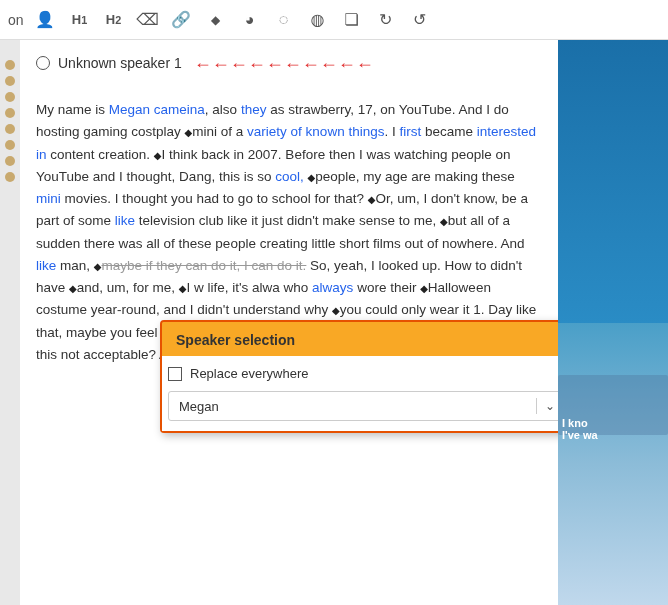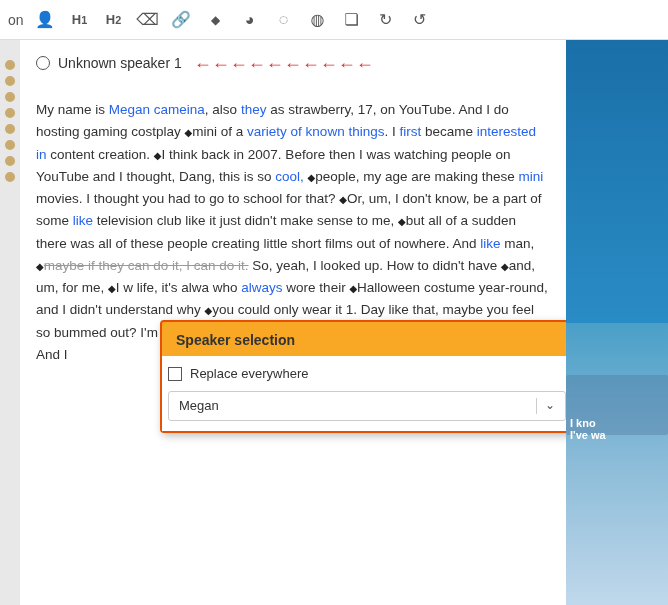--- a/index.html
+++ b/index.html
@@ -101,21 +101,21 @@
     .transcript .highlight-blue {
       color: #2563eb;
     }
     .transcript .diamond {
       color: #222;
       font-size: 10px;
     }
 
     
     .right-panel {
-      width: 102px;
+      width: 110px;
       background: #a3a3a3;
       position: relative;
       overflow: hidden;
     }
     .right-panel-img {
       width: 100%;
       height: 100%;
       background: linear-gradient(180deg, #1a6fa8 0%, #2a8cc5 40%, #a0c8e0 70%, #c0d8ec 100%);
       position: relative;
     }
@@ -167,20 +167,21 @@
       border: 1.5px solid #555;
       background: #fff;
       flex-shrink: 0;
     }
     .popup-checkbox-label {
       font-size: 13px;
       color: #333;
     }
     .popup-select-row {
       display: flex;
+      align-items: center;
       border: 1px solid #ccc;
       border-radius: 3px;
       padding: 6px 10px;
       background: #fff;
     }
     .popup-select-value {
       flex: 1;
       font-size: 13px;
       color: #333;
     }

